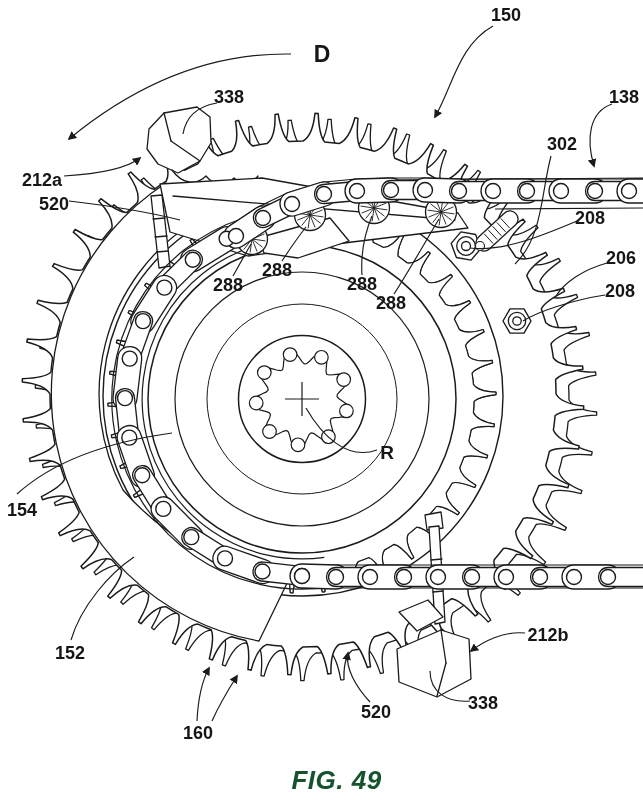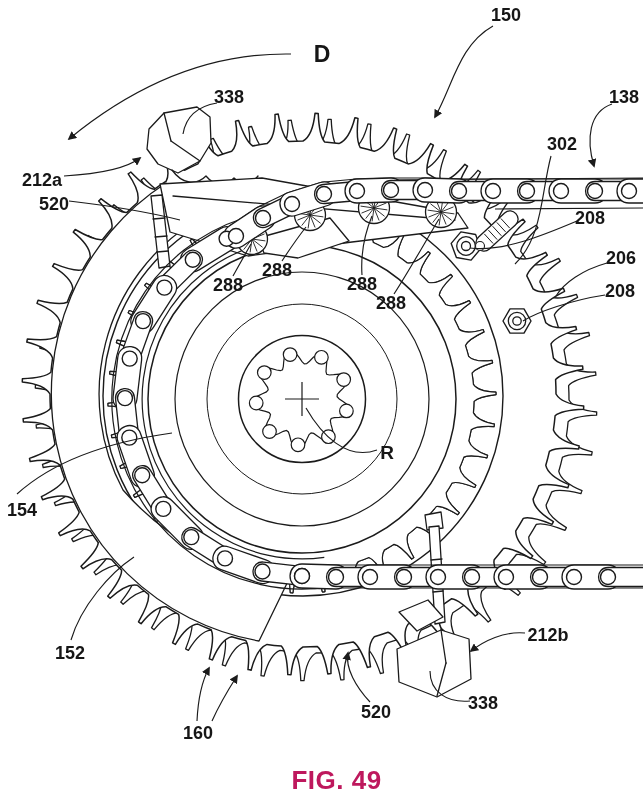--- a/index.html
+++ b/index.html
@@ -1,20 +1,20 @@
 <!DOCTYPE html>
 <html><head>
 <meta charset="utf-8">
 <style>
   html,body{margin:0;padding:0;background:#ffffff;}
   .fig{position:relative;width:643px;height:800px;background:#fff;overflow:hidden;
        font-family:"Liberation Sans",sans-serif;}
   .fig svg{position:absolute;left:0;top:0;}
   .caption{position:absolute;left:30px;top:765px;width:613px;text-align:center;
-           font-weight:bold;font-size:26px;color:#be185d;letter-spacing:0.5px;}
+           font-weight:bold;font-size:26px;color:#14532d;letter-spacing:0.5px;font-style:italic;}
   text.ref{font-family:"Liberation Sans",sans-serif;font-weight:bold;fill:#161616;}
 </style>
 </head>
 <body>
 
 <div class="fig">
   <svg id="art" width="643" height="800" viewBox="0 0 643 800">
       <defs>
         <marker id="ah" viewBox="0 0 10 10" refX="8" refY="5" markerWidth="7.5" markerHeight="7.5" orient="auto-start-reverse">
           <path d="M0,0L10,5L0,10z" fill="#1b1b1b"></path>

